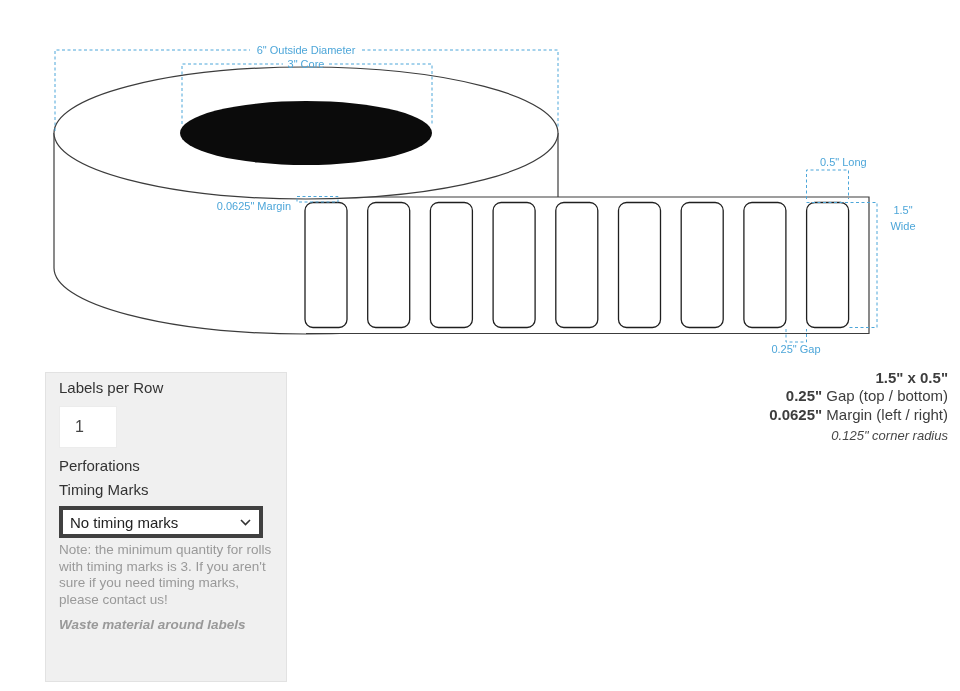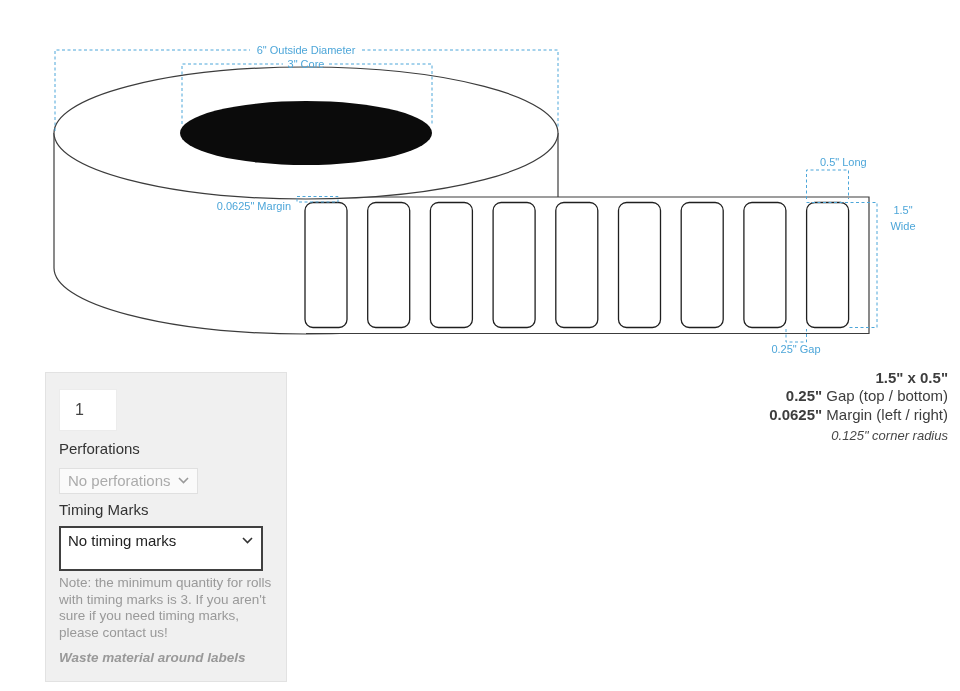--- a/index.html
+++ b/index.html
@@ -32,21 +32,21 @@
     font-size:15px;line-height:1;user-select:none;
   }
   .sel-disabled{
     margin-top:11px;padding:4px 8px 5px;background:#fafafa;
     border:1px solid #e0e0e0;color:#ababab;gap:7px;
   }
   .sel-disabled .chev{color:#9a9a9a;}
   .lbl-timing{margin-top:7px;}
   .sel-enabled{
     margin-top:8px;width:204px;justify-content:space-between;
-    padding:5px 8px 21px 7px;background:#fff;border:2px solid #404040;color:#222;
+    padding:5px 8px 4px 7px;background:#fff;border:4px solid #404040;color:#222;
   }
   .sel-enabled .chev{color:#333;}
   .note{
     margin-top:4px;color:#999;font-size:13.5px;line-height:1.23;
   }
   .lbl-matrix{margin-top:8px;font-size:16px;}
   .waste{margin-top:9px;font-style:italic;color:#999;font-size:13.5px;font-weight:bold;}
   .chev{display:inline-flex;align-items:center;}
   
   .specs{
@@ -99,31 +99,24 @@
       <text class="ann-text" x="291" y="210" text-anchor="end">0.0625" Margin</text>
       <text class="ann-text" x="820" y="166" text-anchor="start">0.5" Long</text>
       <text class="ann-text" x="903" y="214" text-anchor="middle">1.5"</text>
       <text class="ann-text" x="903" y="230" text-anchor="middle">Wide</text>
       <text class="ann-text" x="796" y="353" text-anchor="middle">0.25" Gap</text>
     </g>
   </svg>
 
   <div class="panel">
 
+    <div class="panel-label">Labels per Row</div>
     <input class="qty-input" type="text" value="1" style="">
 
     <div class="panel-label lbl-perf">Perforations</div>
-    <div class="sel sel-disabled">
-      <span>No perforations</span>
-      <span class="chev">
-        <svg width="11" height="7" viewBox="0 0 11 7">
-            <polyline points="1,1 5.5,5.5 10,1" fill="none" stroke="currentColor" stroke-width="1.6"></polyline>
-          </svg>
-      </span>
-    </div>
 
     <div class="panel-label lbl-timing">Timing Marks</div>
     <div class="sel sel-enabled">
       <span>No timing marks</span>
       <span class="chev">
         <svg width="11" height="7" viewBox="0 0 11 7">
             <polyline points="1,1 5.5,5.5 10,1" fill="none" stroke="currentColor" stroke-width="1.6"></polyline>
           </svg>
       </span>
     </div>

